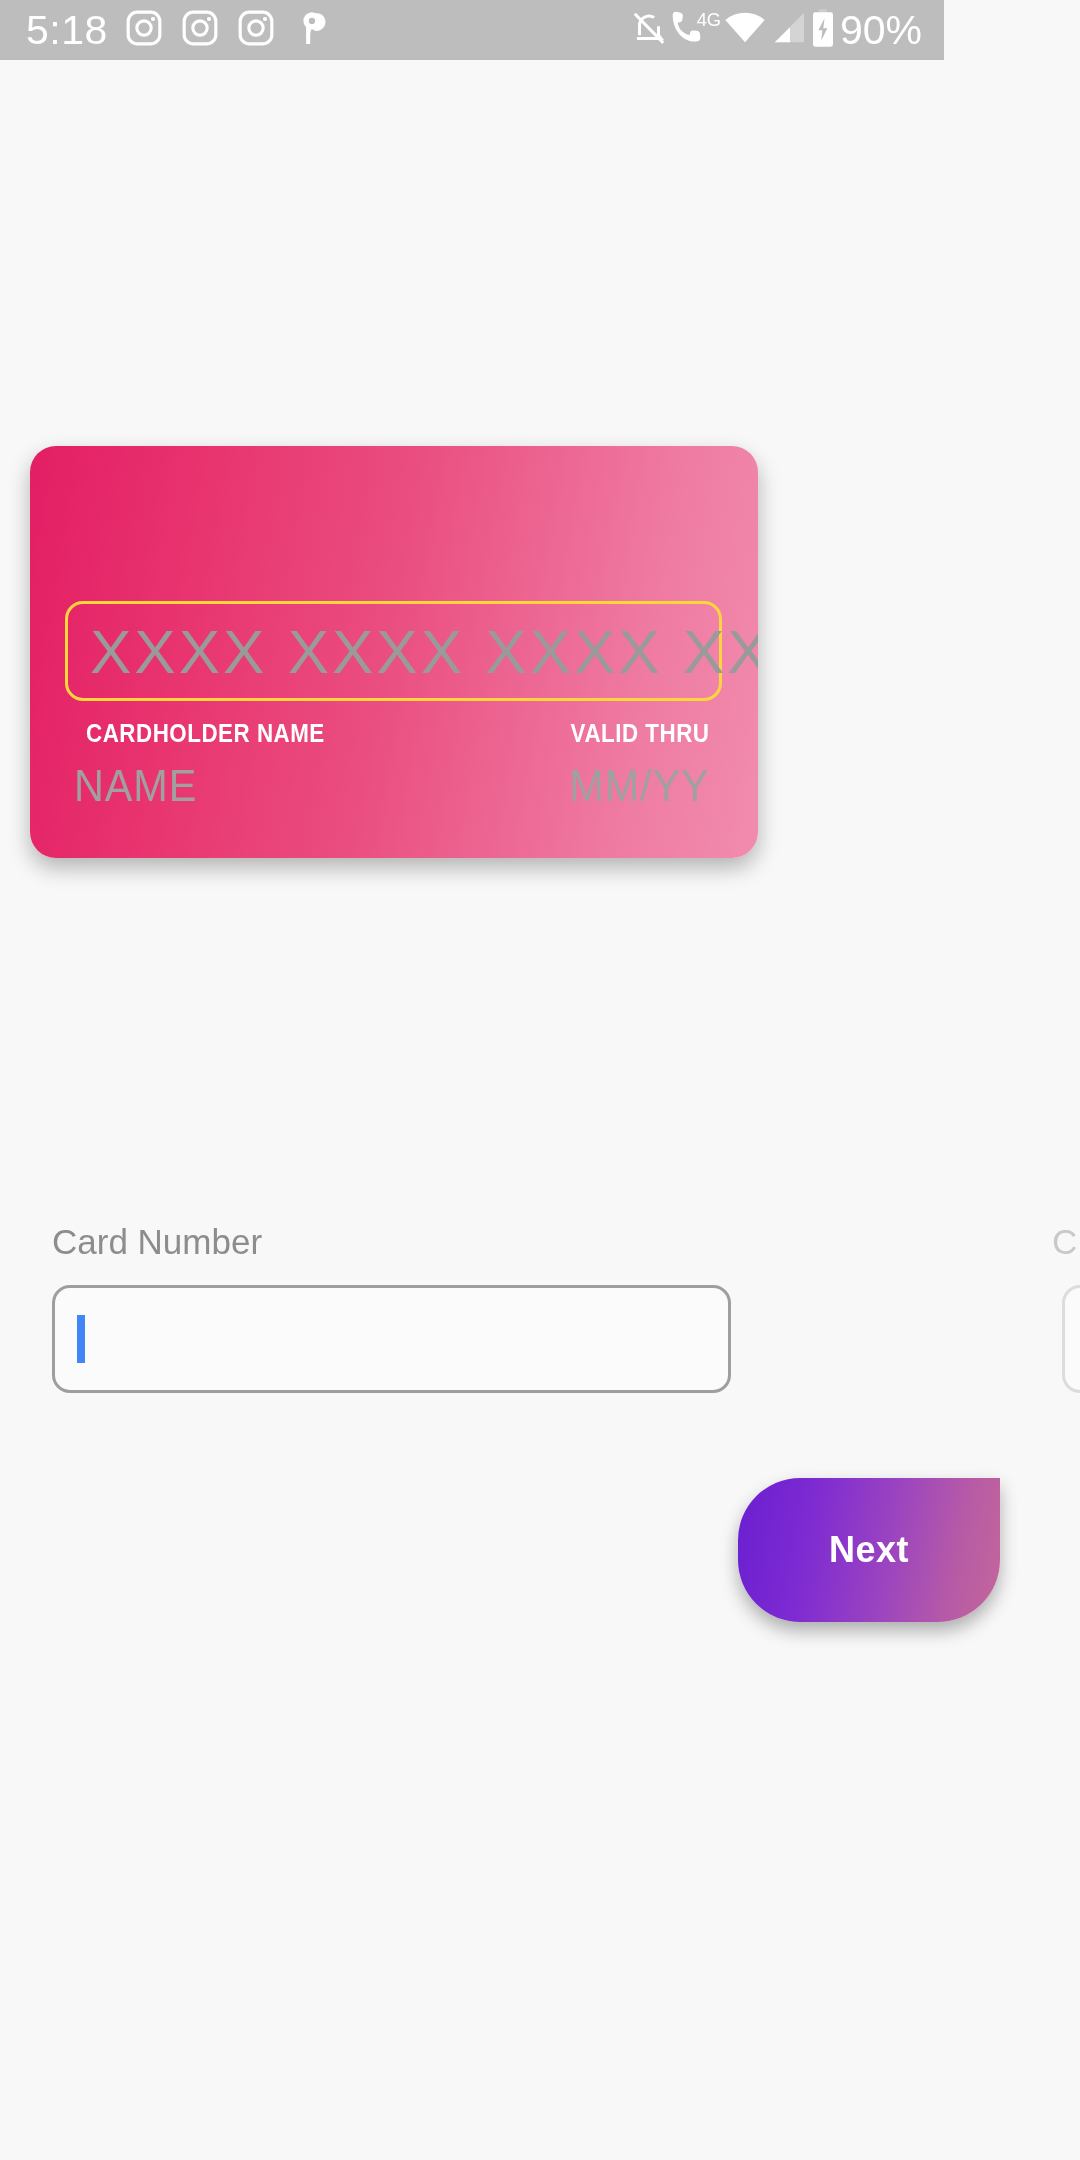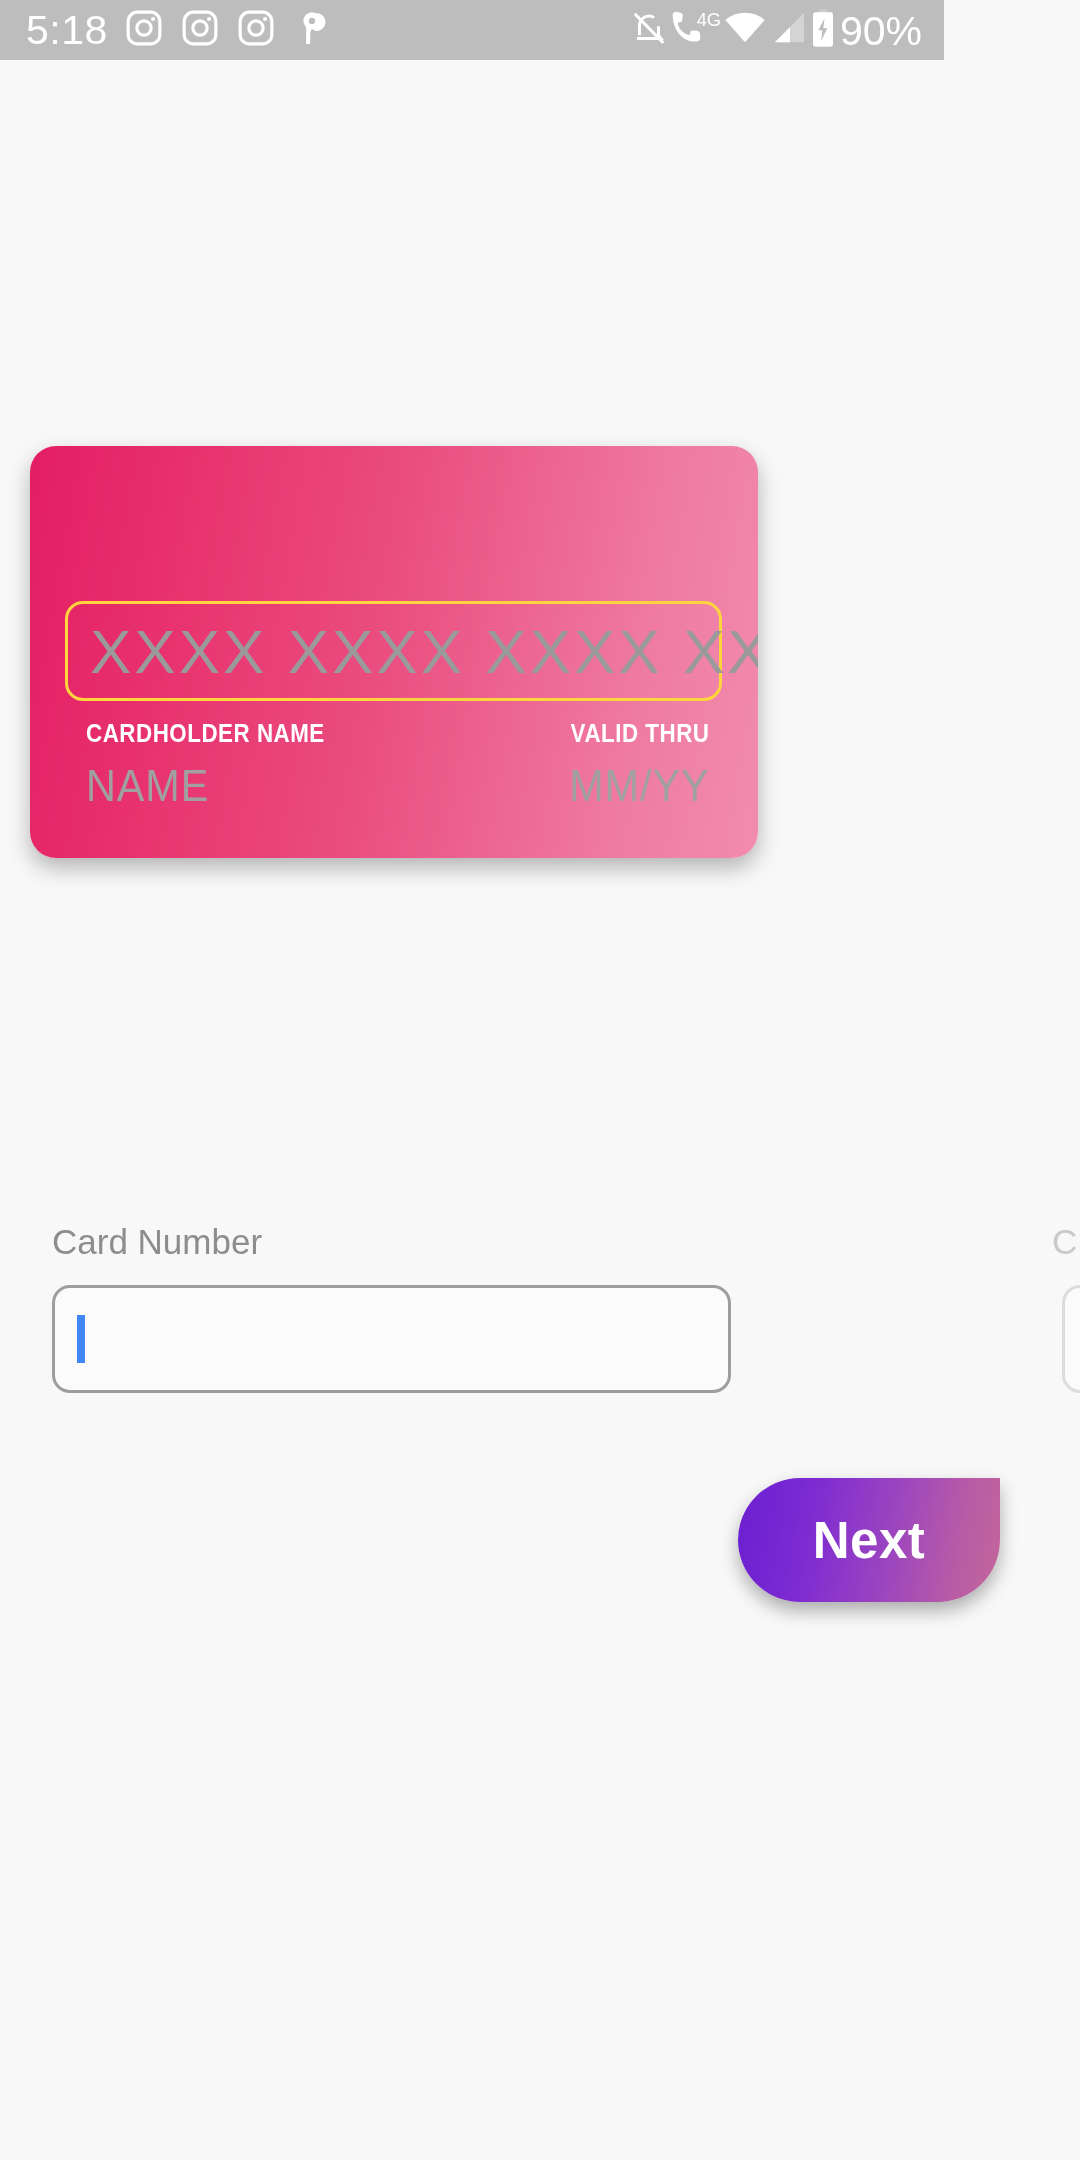--- a/index.html
+++ b/index.html
@@ -19,21 +19,21 @@
     display:flex; align-items:center;
     padding:0 22px 0 26px;
     color:#ffffff;
   }
   .sb-time{
     font-size:41px; line-height:1;
     letter-spacing:0.5px; font-weight:400;
     color:#ffffff;
   }
   .sb-left{ display:flex; align-items:center; gap:16px; }
-  .sb-right{ display:flex; align-items:flex-end; gap:0; margin-left:auto; }
+  .sb-right{ display:flex; align-items:center; gap:0; margin-left:auto; }
   .sb-icon{ display:block; }
   .sb-batt-text{
     font-size:41px; line-height:1; color:#fff; margin-left:4px;
   }
 
   
   .card{
     position:absolute;
     left:30px; top:446px;
     width:728px; height:412px;
@@ -65,21 +65,21 @@
   }
   .card-label{
     font-size:26px; font-weight:700;
     letter-spacing:0.6px;
     color:#ffffff;
     transform:scaleX(0.86);
     transform-origin:left center;
   }
   .card-label.right{ transform-origin:right center; }
   .card-value-row{
-    position:absolute; left:56px; right:48px; top:314px;
+    position:absolute; left:44px; right:48px; top:314px;
     display:flex; justify-content:space-between; align-items:baseline;
   }
   .card-value{
     font-size:45px; font-weight:400;
     color:#a0a0a0;
     letter-spacing:1px;
     transform:scaleX(0.92);
     transform-origin:left center;
   }
   .card-value.right{ transform-origin:right center; }
@@ -116,27 +116,27 @@
     width:679px; height:108px;
     border:3px solid #dcdcdc;
     border-radius:18px;
     background:#fbfbfb;
   }
 
   
   .next-btn{
     position:absolute;
     left:738px; top:1478px;
-    width:262px; height:124px;
+    width:262px; height:144px;
     border:none;
     background:linear-gradient(100deg,#6a1fd0 0%, #7e2bd2 28%, #9c45bf 58%, #b75ba6 82%, #c4669a 100%);
     border-radius:62px 0 62px 62px;
     box-shadow:0 9px 18px rgba(0,0,0,0.3);
     color:#ffffff;
-    font-size:51px;
+    font-size:36px;
     font-weight:700;
     font-family:"Liberation Sans", sans-serif;
     cursor:pointer;
     display:flex; align-items:center; justify-content:center;
     letter-spacing:0.5px;
   }
 </style>
 </head>
 <body>
 

